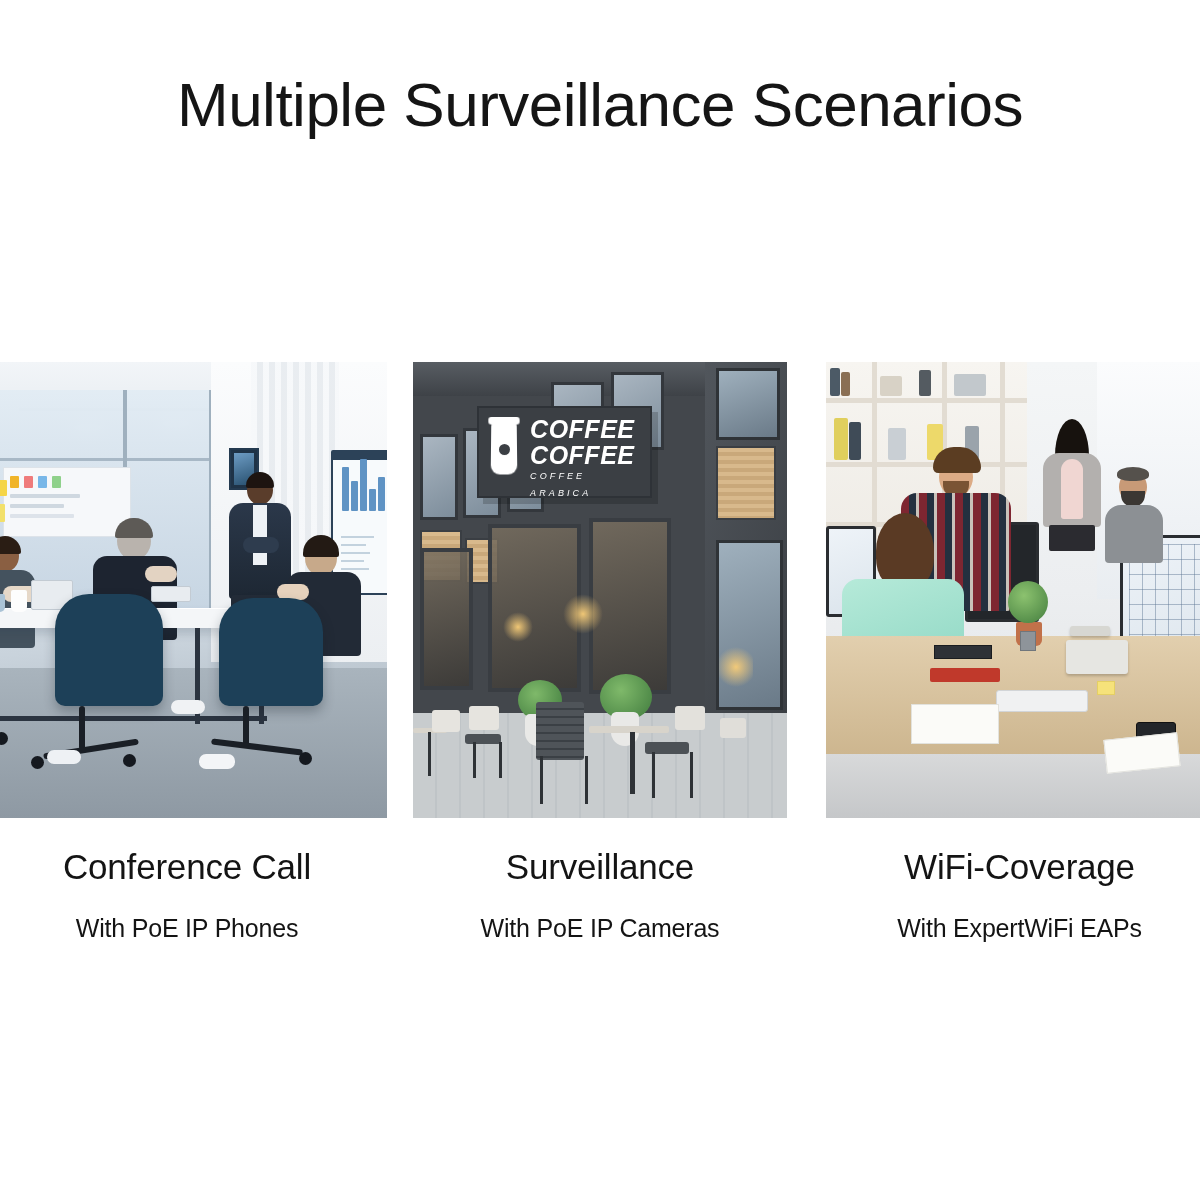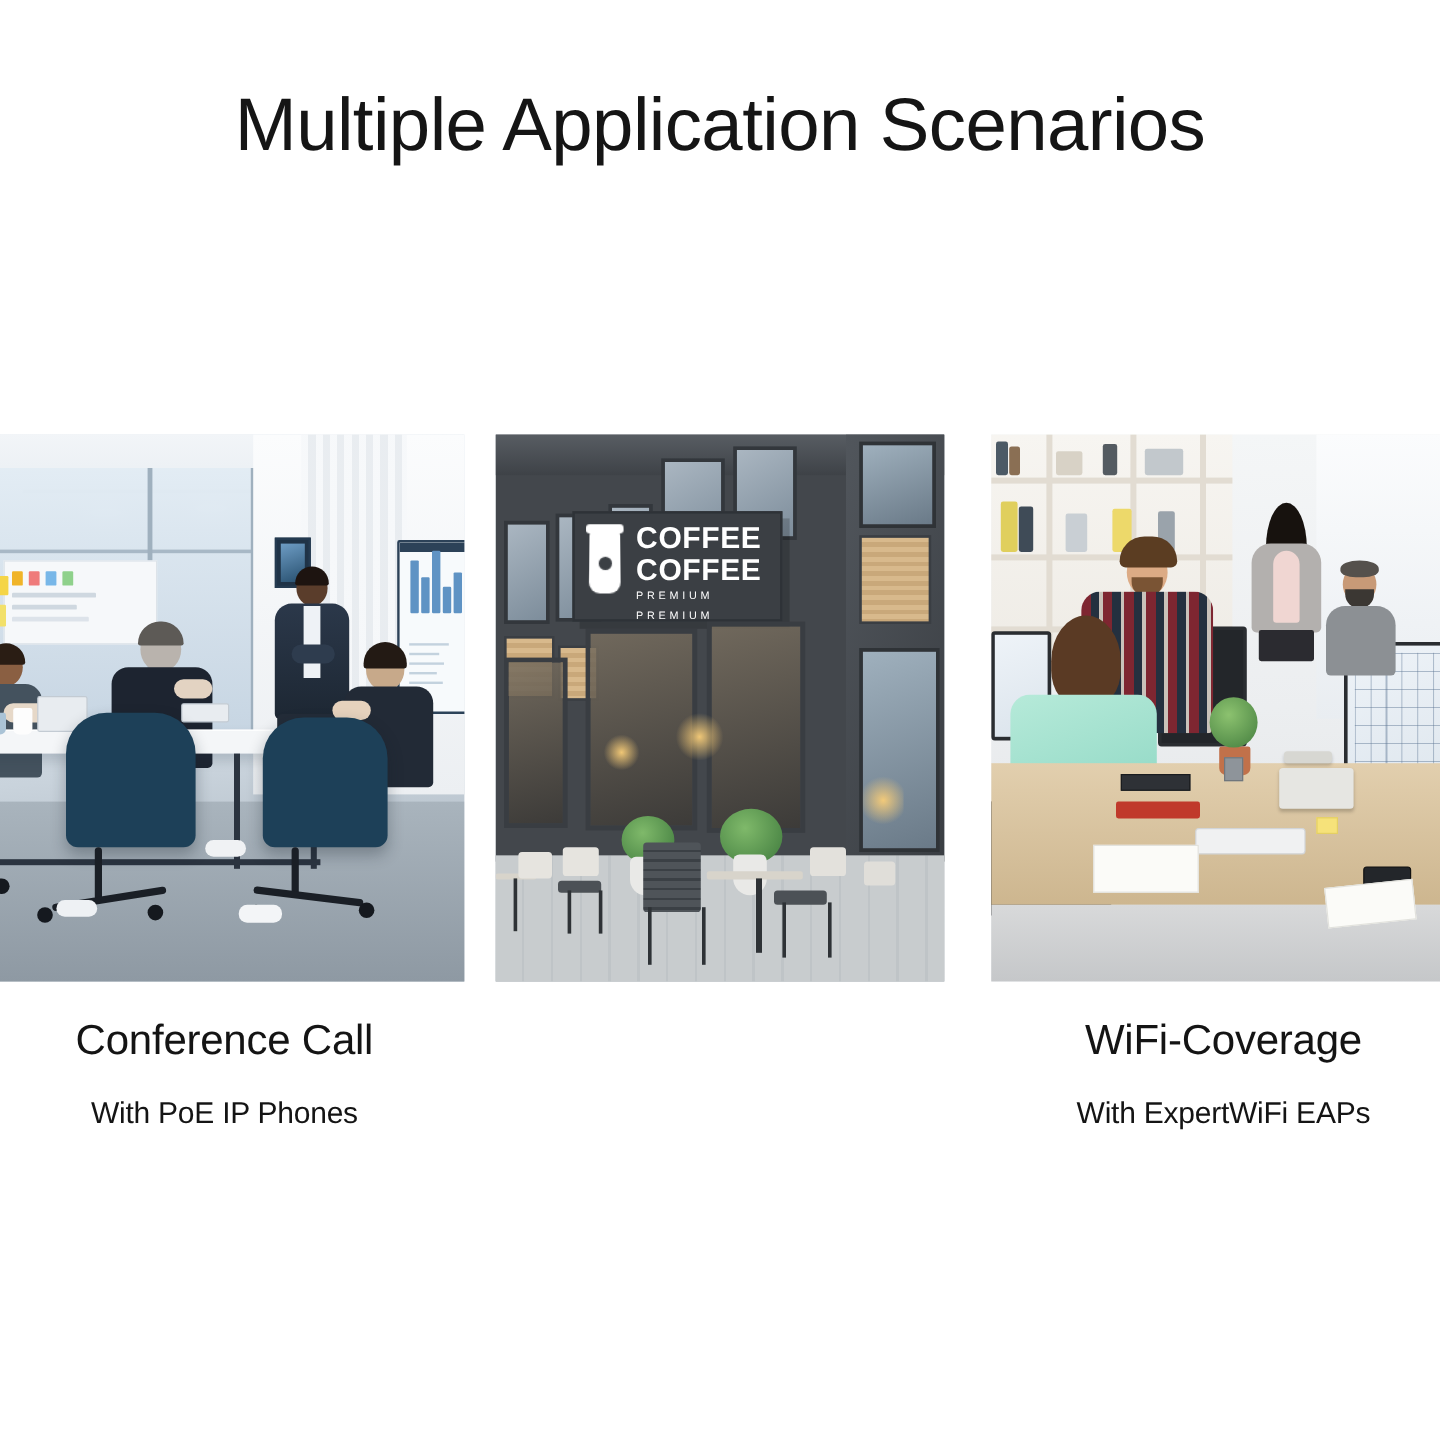--- a/index.html
+++ b/index.html
@@ -71,21 +71,21 @@
   .p1 .laptop{position:absolute;background:#e8ecf0;border:1px solid #c3cbd3;border-radius:2px;}
 
   
   .p2{ background:linear-gradient(180deg,#cfd5da 0%,#c3cace 55%,#b9bfc4 100%); }
   .p2 .bldg{position:absolute;left:0;top:0;width:100%;height:78%;background:#43474c;}
   .p2 .fascia{position:absolute;left:0;top:0;width:100%;height:34px;background:linear-gradient(180deg,#585d63,#3e4247);}
   .p2 .upperwin{position:absolute;background:linear-gradient(150deg,#aab6c1,#7d8d9b);border:3px solid #33373c;}
   .p2 .wood{position:absolute;background:repeating-linear-gradient(180deg,#d8b98c 0 4px,#c9a87a 4px 8px);border:2px solid #3a3e43;}
   .p2 .corner{position:absolute;right:0;top:0;width:22%;height:78%;background:linear-gradient(110deg,#51565c,#3a3e43);}
   .p2 .cornerglass{position:absolute;background:linear-gradient(160deg,#9fb0bd,#6a7a88);border:3px solid #2f3337;}
-  .p2 .sign{position:absolute;left:17%;top:64px;width:47%;height:92px;background:#3b3f44;border:2px solid #2e3237;box-shadow:6px 6px 0 rgba(0,0,0,.18);}
+  .p2 .sign{position:absolute;left:17%;top:44px;width:47%;height:92px;background:#3b3f44;border:2px solid #2e3237;box-shadow:6px 6px 0 rgba(0,0,0,.18);font-style:italic;}
   .p2 .signcup{position:absolute;left:7%;top:14px;width:26px;height:52px;background:#fff;border-radius:4px 4px 9px 9px;transform:perspective(40px) rotateX(2deg);}
   .p2 .signcup:before{content:"";position:absolute;left:-3px;top:-6px;width:32px;height:8px;border-radius:3px;background:#fff;}
   .p2 .signcup:after{content:"";position:absolute;left:8px;top:22px;width:11px;height:11px;border-radius:50%;background:#3b3f44;}
   .p2 .signtext{position:absolute;left:30%;top:8px;color:#ffffff;font-family:"Liberation Sans", sans-serif;font-weight:700;}
   .p2 .l1{font-size:25px;letter-spacing:.5px;line-height:26px;}
   .p2 .l2{font-size:25px;letter-spacing:.5px;line-height:26px;}
   .p2 .l3{font-size:9px;letter-spacing:3.1px;line-height:17px;font-weight:400;}
   .p2 .storewin{position:absolute;background:linear-gradient(165deg,rgba(120,110,95,.85),rgba(60,58,55,.92));border:4px solid #393d42;}
   .p2 .glow{position:absolute;border-radius:50%;background:radial-gradient(circle,rgba(248,205,120,.95),rgba(248,205,120,0) 70%);}
   .p2 .ground{position:absolute;left:0;bottom:0;width:100%;height:23%;background:repeating-linear-gradient(90deg,#c8ccce 0 22px,#bfc4c7 22px 24px),linear-gradient(180deg,#cfd3d5,#b4b9bc);}
@@ -125,21 +125,21 @@
   .cap{position:absolute;top:0;text-align:center;}
   .cap-1{left:-13px;width:400px;}
   .cap-2{left:413px;width:374px;}
   .cap-3{left:826px;width:387px;}
   .cap-title{font-size:35px;font-weight:400;color:#141414;line-height:44px;letter-spacing:-0.2px;}
   .cap-sub{font-size:25px;font-weight:400;color:#141414;line-height:34px;margin-top:22px;letter-spacing:-0.2px;}
 </style>
 </head>
 <body>
 
-<div class="page-title">Multiple Application Scenarios</div>
+<div class="page-title">Multiple Surveillance Scenarios</div>
 
 <div class="cards">
 
   <div class="card card-1">
     <div class="photo p1">
       <div class="ceiling"></div>
       <div class="ceiling-light"></div>
       <div class="ceiling-light" style="left:22%;top:62px;"></div>
 
       <div class="glasswall"></div>
@@ -255,21 +255,21 @@
       <div class="cornerglass" style="right:1%;top:178px;width:18%;height:170px;"></div>
       <div class="wood" style="right:3%;top:84px;width:16%;height:74px;"></div>
       <div class="wood" style="left:2%;top:168px;width:11%;height:52px;"></div>
       <div class="wood" style="left:14%;top:176px;width:9%;height:46px;"></div>
 
       <div class="sign">
         <div class="signcup"></div>
         <div class="signtext">
           <div class="l1">COFFEE</div>
           <div class="l2">COFFEE</div>
-          <div class="l3">PREMIUM PREMIUM</div>
+          <div class="l3">COFFEE ARABICA</div>
         </div>
       </div>
 
       <div class="storewin" style="left:20%;top:162px;width:25%;height:168px;"></div>
       <div class="storewin" style="left:47%;top:156px;width:22%;height:176px;"></div>
       <div class="storewin" style="left:2%;top:186px;width:14%;height:142px;"></div>
       <div class="glow" style="left:40%;top:232px;width:40px;height:40px;"></div>
       <div class="glow" style="left:24%;top:250px;width:30px;height:30px;"></div>
       <div class="glow" style="right:9%;top:282px;width:34px;height:46px;border-radius:8px;"></div>
 
@@ -384,17 +384,21 @@
       <div class="paper" style="left:70%;top:70%;width:18px;height:14px;background:#f6e27a;border-color:#e4cf63;"></div>
     </div>
   </div>
 </div>
 
 <div class="captions">
   <div class="cap cap-1">
     <div class="cap-title">Conference Call</div>
     <div class="cap-sub">With PoE IP Phones</div>
   </div>
+  <div class="cap cap-2">
+    <div class="cap-title">Surveillance</div>
+    <div class="cap-sub">With PoE IP Cameras</div>
+  </div>
   <div class="cap cap-3">
     <div class="cap-title">WiFi-Coverage</div>
     <div class="cap-sub">With ExpertWiFi EAPs</div>
   </div>
 </div>
 
 </body></html>

